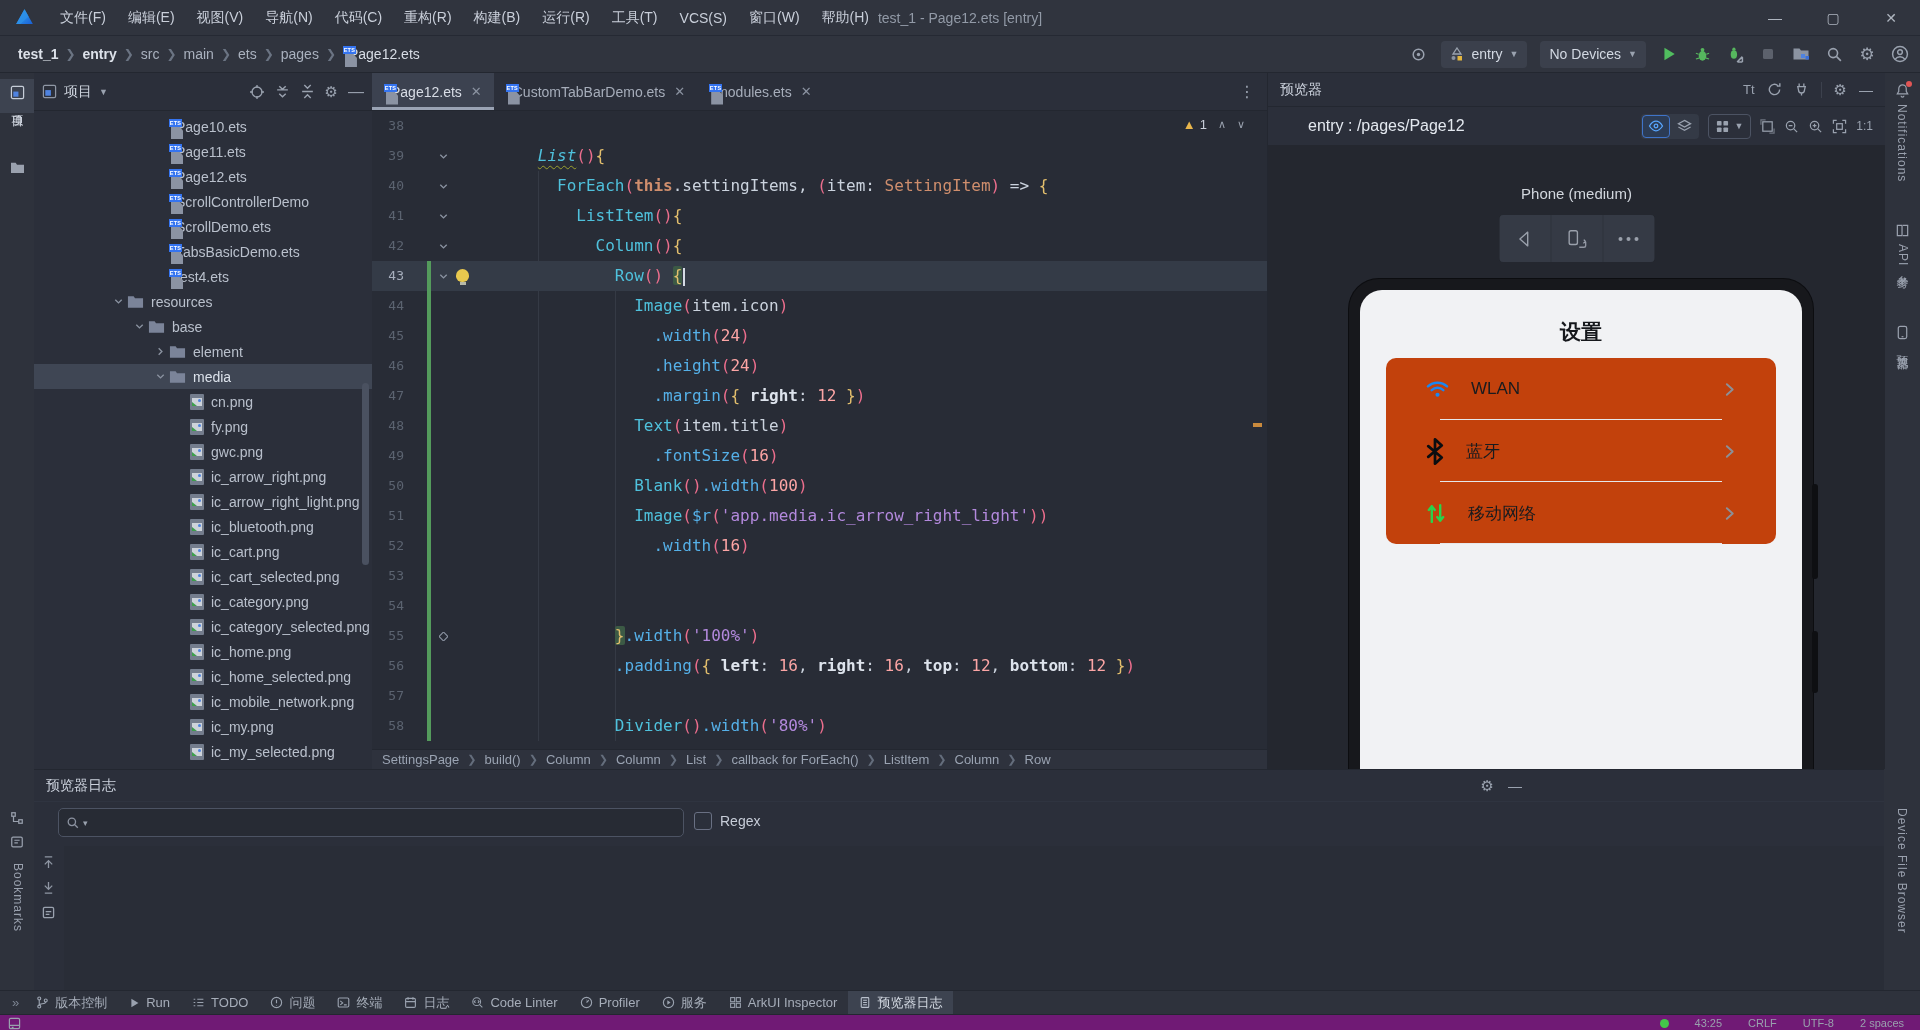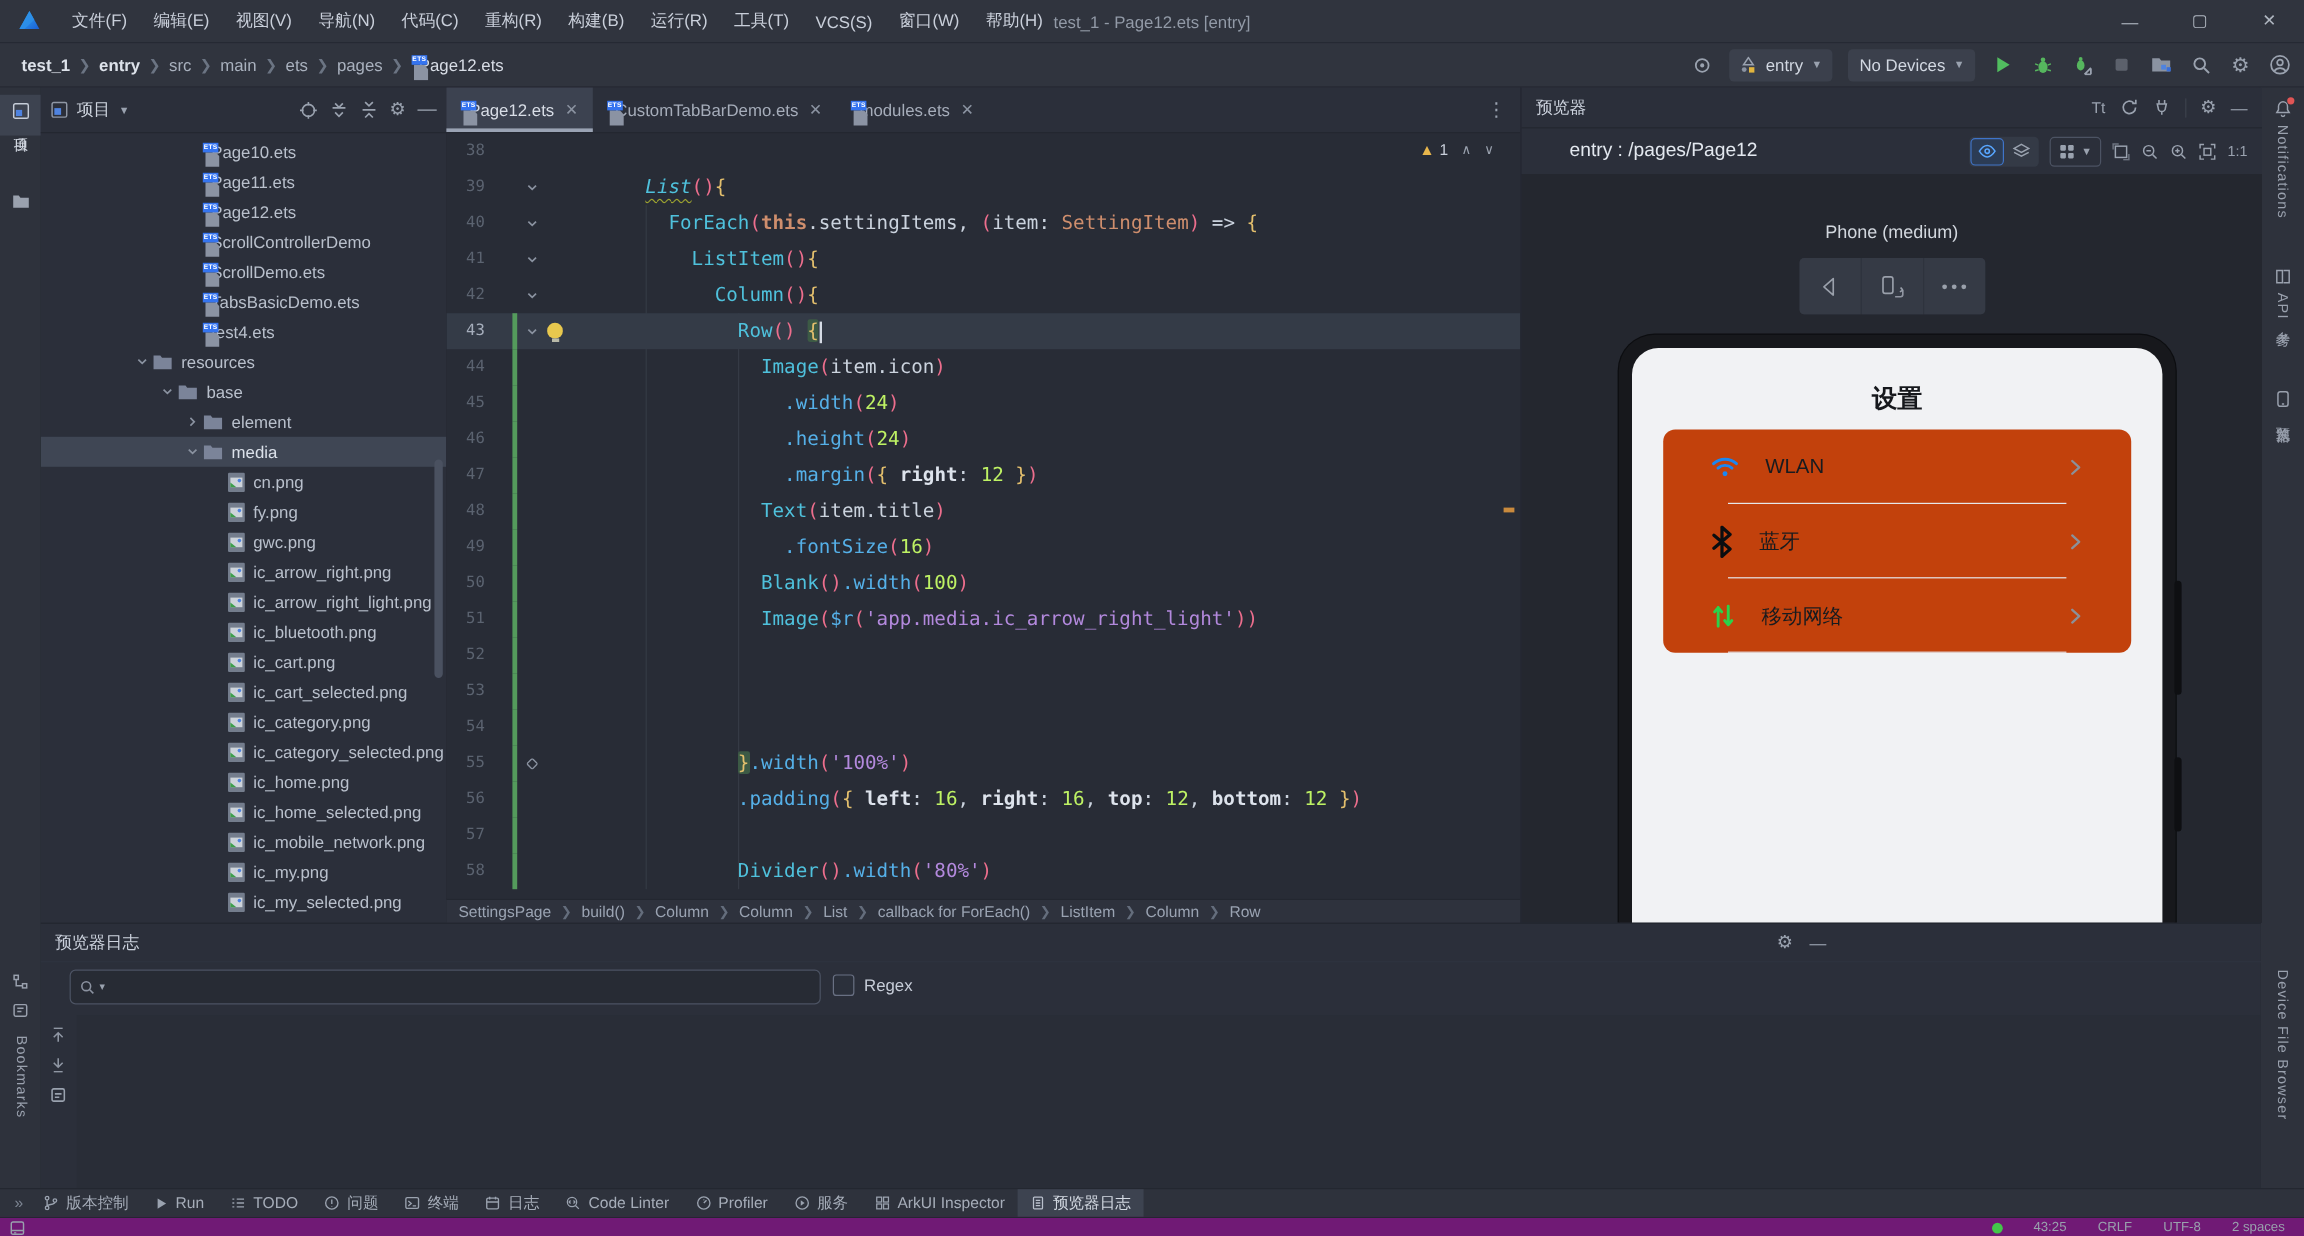--- a/index.html
+++ b/index.html
@@ -81,21 +81,21 @@
   .codetxt{position:absolute;left:108px;white-space:pre;}
   .tk-comp{color:#4fc1dc;}
   .tk-complist{color:#4fc1dc;font-style:italic;text-decoration:underline;text-decoration-style:wavy;
                text-decoration-color:#9ba12f;text-decoration-thickness:1px;text-underline-offset:4px;}
   .tk-meth{color:#55b0e8;}
   .tk-dol{color:#55b0e8;}
   .tk-kw{color:#cf8e6d;font-weight:bold;}
   .tk-type{color:#cf8e6d;}
   .tk-pl{color:#cbd3de;}
   .tk-key{color:#dde3ec;font-weight:600;}
-  .tk-num{color:#bef264;}
+  .tk-num{color:#fca5a5;}
   .tk-str{color:#b389dd;}
   .tk-par{color:#ec6e8d;}
   .tk-brc{color:#e3bf6d;}
   .tk-brchl{color:#e3bf6d;background:#3c5a45;border-radius:2px;}
   .bulb{position:absolute;left:84px;top:8px;width:13px;height:13px;background:#e8c84e;border-radius:50% 50% 45% 45%;}
   .bulb:after{content:"";position:absolute;left:3.5px;bottom:-3px;width:6px;height:3px;background:#b8b9a8;}
   .caret{display:inline-block;width:2px;height:18px;background:#d5dbe5;vertical-align:middle;margin-left:1px;}
   .guide{position:absolute;width:1px;background:#3a404b;opacity:.7;}
   #warnbox{position:absolute;right:22px;top:6px;display:flex;align-items:center;gap:11px;color:#9aa2af;font-size:13px;}
   .warntri{color:#e8b64c;font-size:13px;display:flex;align-items:center;gap:4px;}
@@ -663,20 +663,21 @@
             <span class="codetxt"><span>                </span><span class="tk-comp">Blank</span><span class="tk-par">()</span><span class="tk-meth">.width</span><span class="tk-par">(</span><span class="tk-num">100</span><span class="tk-par">)</span></span>
           </div>
           <div class="cl" style="top: 390px;">
             <span class="gut">51</span>
             <span class="vcsbar"></span>
             <span class="codetxt"><span>                </span><span class="tk-comp">Image</span><span class="tk-par">(</span><span class="tk-dol">$r</span><span class="tk-par">(</span><span class="tk-str">'app.media.ic_arrow_right_light'</span><span class="tk-par">))</span></span>
           </div>
           <div class="cl" style="top: 420px;">
             <span class="gut">52</span>
             <span class="vcsbar"></span>
+            <span class="codetxt"><span>                  </span><span class="tk-meth">.width</span><span class="tk-par">(</span><span class="tk-num">16</span><span class="tk-par">)</span></span>
           </div>
           <div class="cl" style="top: 450px;">
             <span class="gut">53</span>
             <span class="vcsbar"></span>
           </div>
           <div class="cl" style="top: 480px;">
             <span class="gut">54</span>
             <span class="vcsbar"></span>
             <span class="codetxt"><span></span></span>
           </div>

